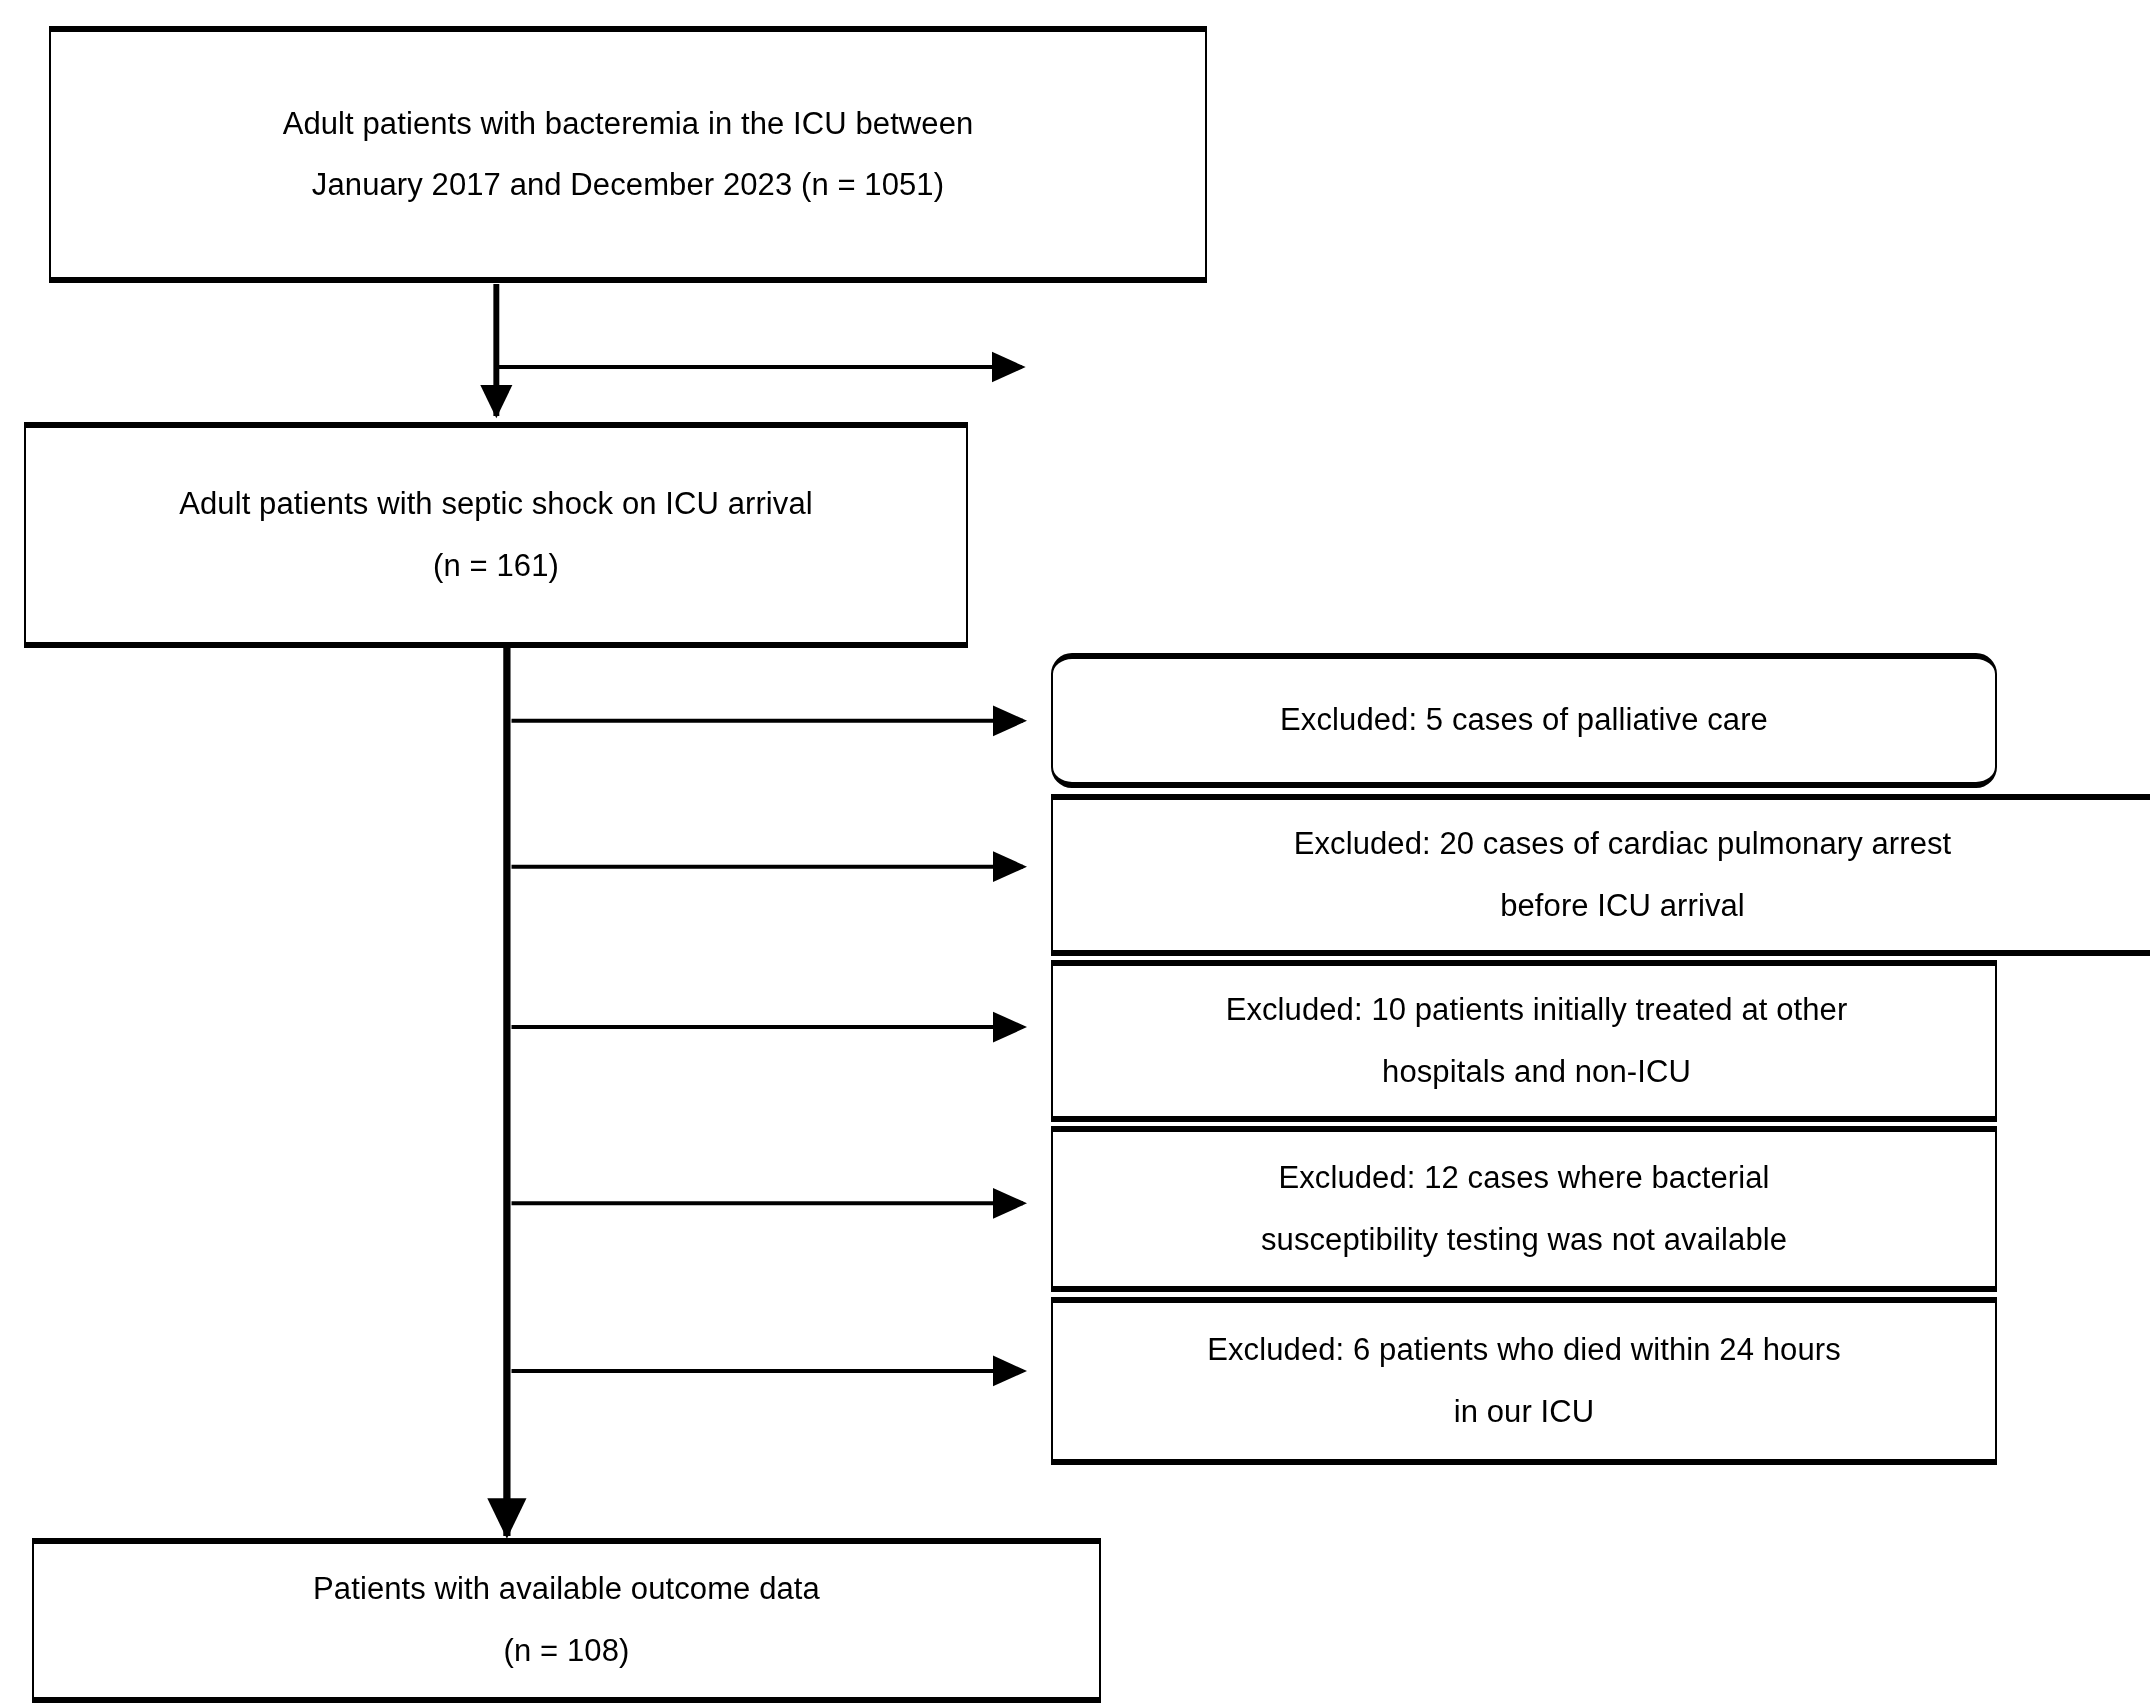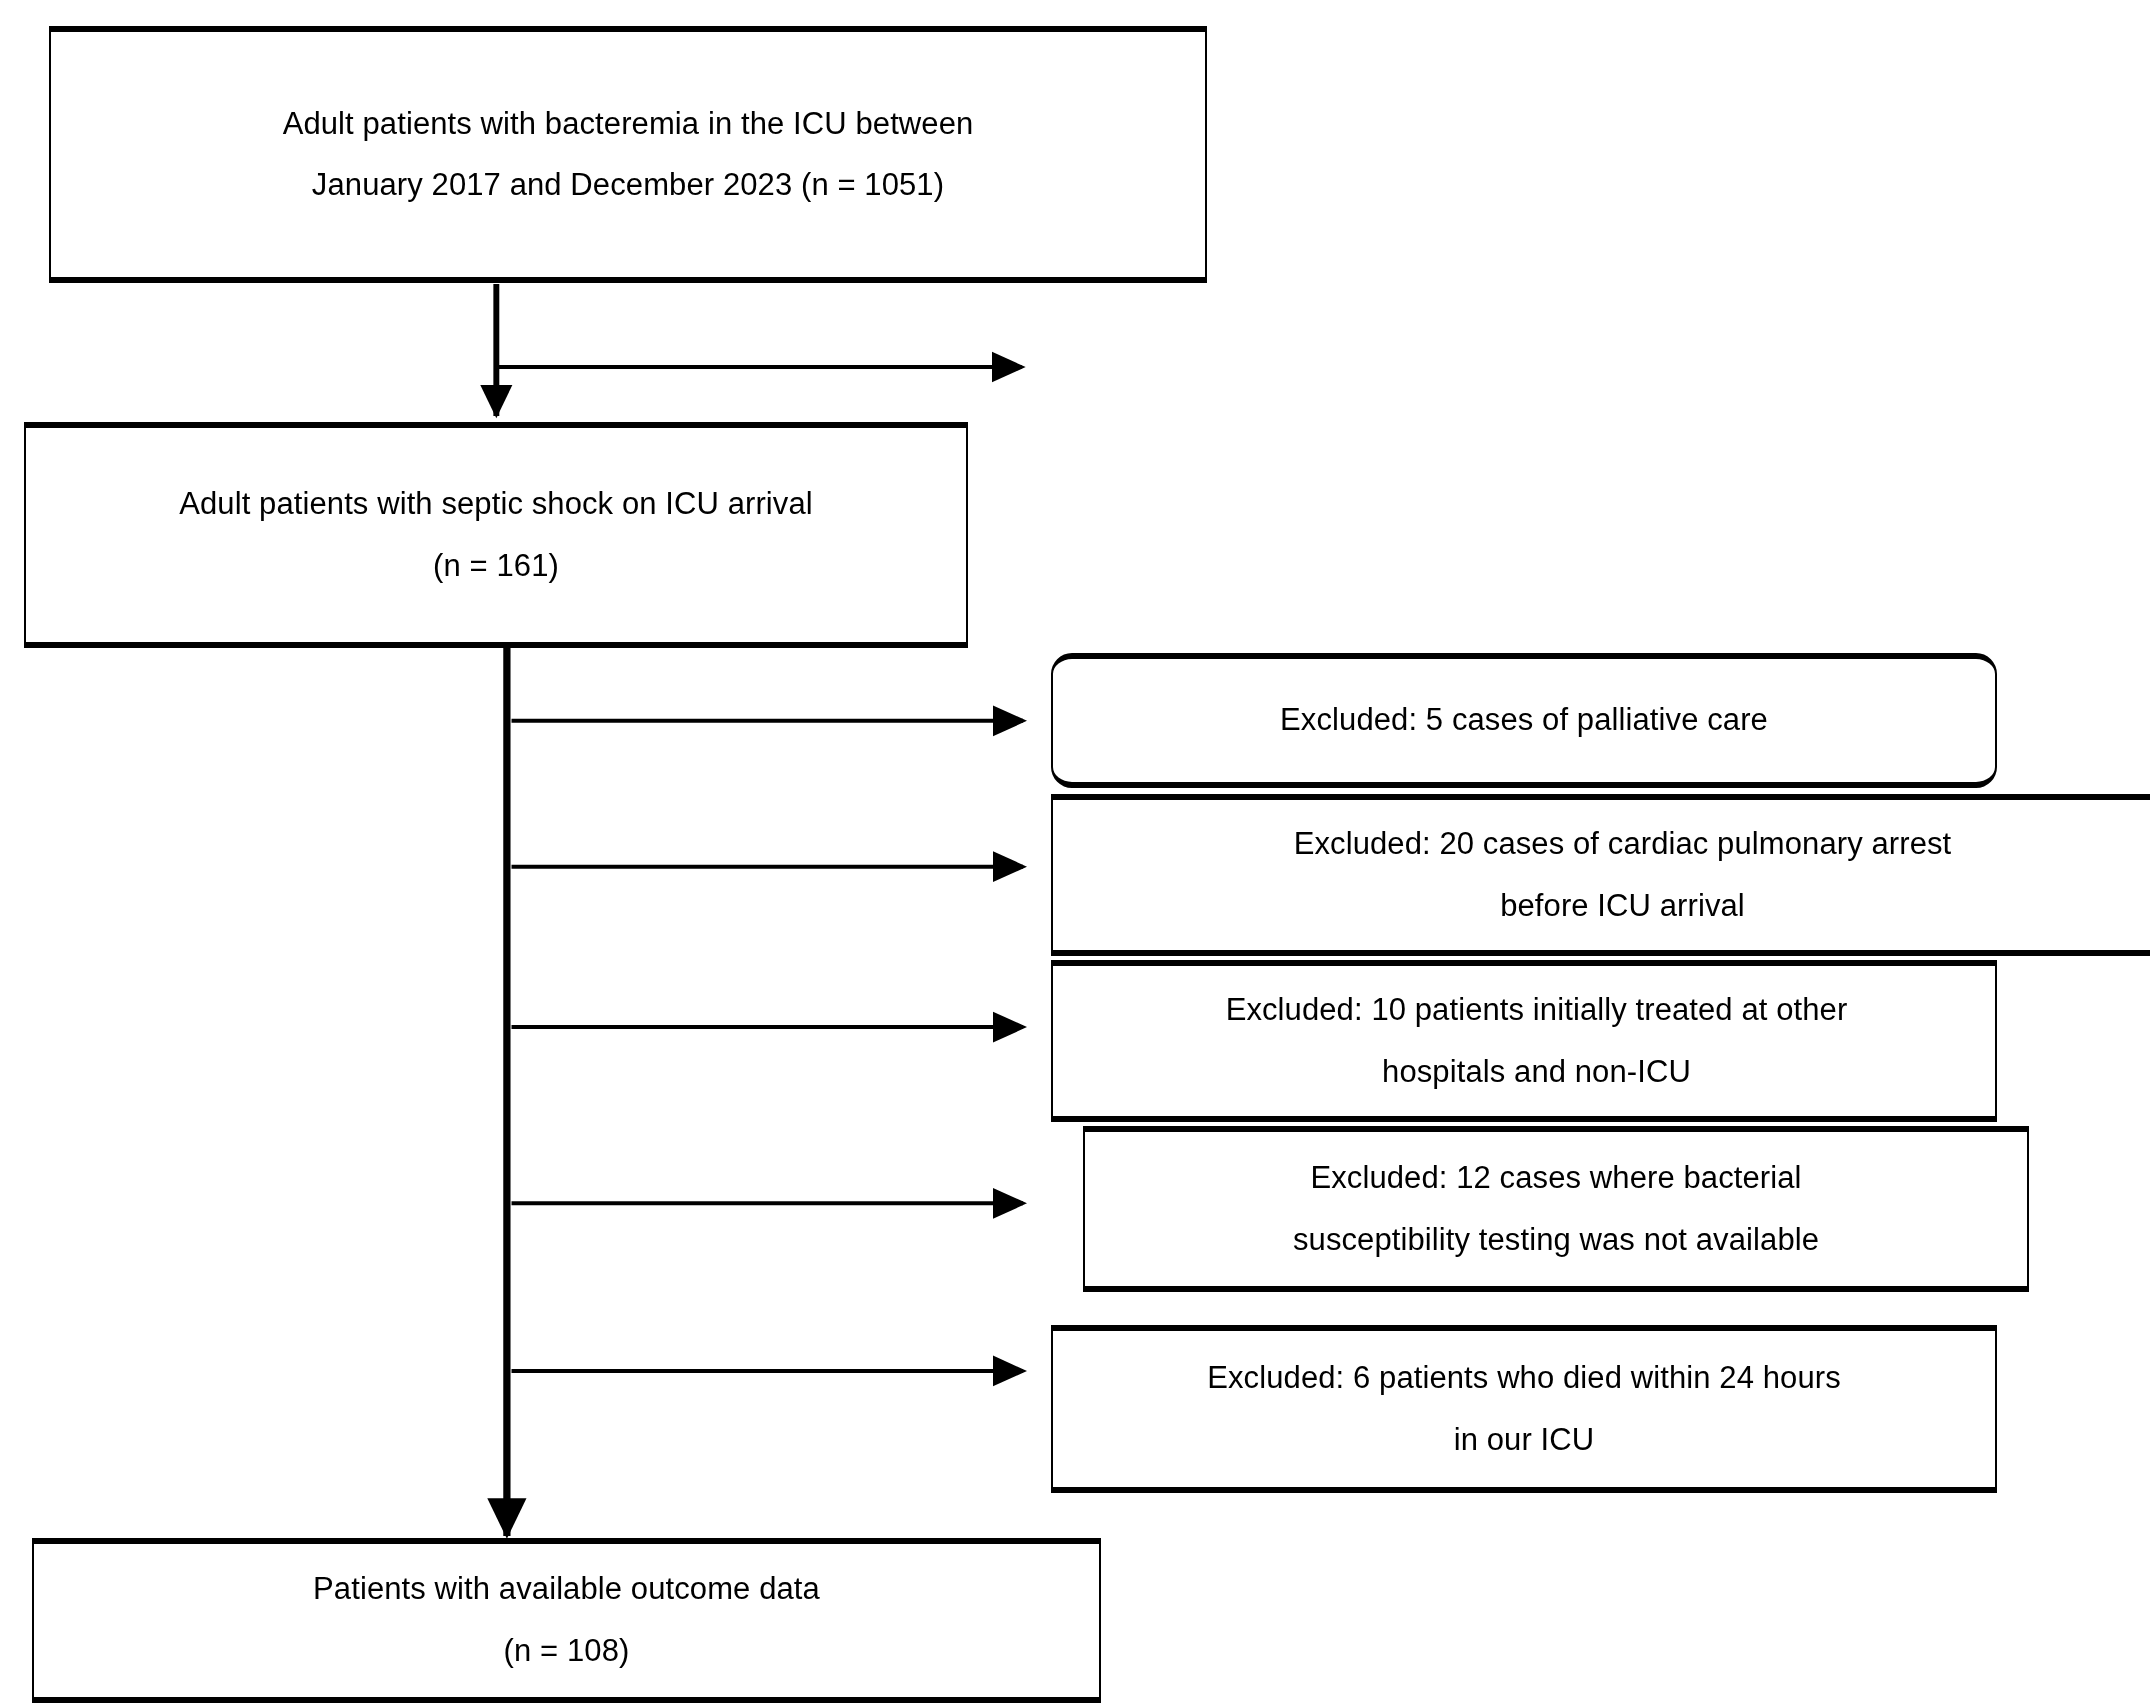--- a/index.html
+++ b/index.html
@@ -106,26 +106,26 @@
   <div class="fbox two-line" style="left:1051px; top:794px; width:1130px; height:162px;padding-left:13px;">
     <span class="line">Excluded: 20 cases of cardiac pulmonary arrest</span>
     <span class="line">before ICU arrival</span>
   </div>
 
   <div class="fbox two-line" style="left:1051px; top:960px; width:946px; height:162px;padding-left:25px;">
     <span class="line">Excluded: 10 patients initially treated at other</span>
     <span class="line">hospitals and non-ICU</span>
   </div>
 
-  <div class="fbox two-line" style="left:1051px; top:1126px; width:946px; height:166px;margin-left:32px;">
+  <div class="fbox two-line" style="left:1051px; top:1126px; width:946px; height:166px;">
     <span class="line">Excluded: 12 cases where bacterial</span>
     <span class="line">susceptibility testing was not available</span>
   </div>
 
-  <div class="fbox two-line" style="left:1051px; top:1325px; width:946px; height:168px;">
+  <div class="fbox two-line" style="left:1051px; top:1297px; width:946px; height:168px;">
     <span class="line">Excluded: 6 patients who died within 24 hours</span>
     <span class="line">in our ICU</span>
   </div>
 
   <div class="fbox two-line" style="left:32px; top:1538px; width:1069px; height:165px;">
     <span class="line">Patients with available outcome data</span>
     <span class="line">(n = 108)</span>
   </div>
 
 </div>

